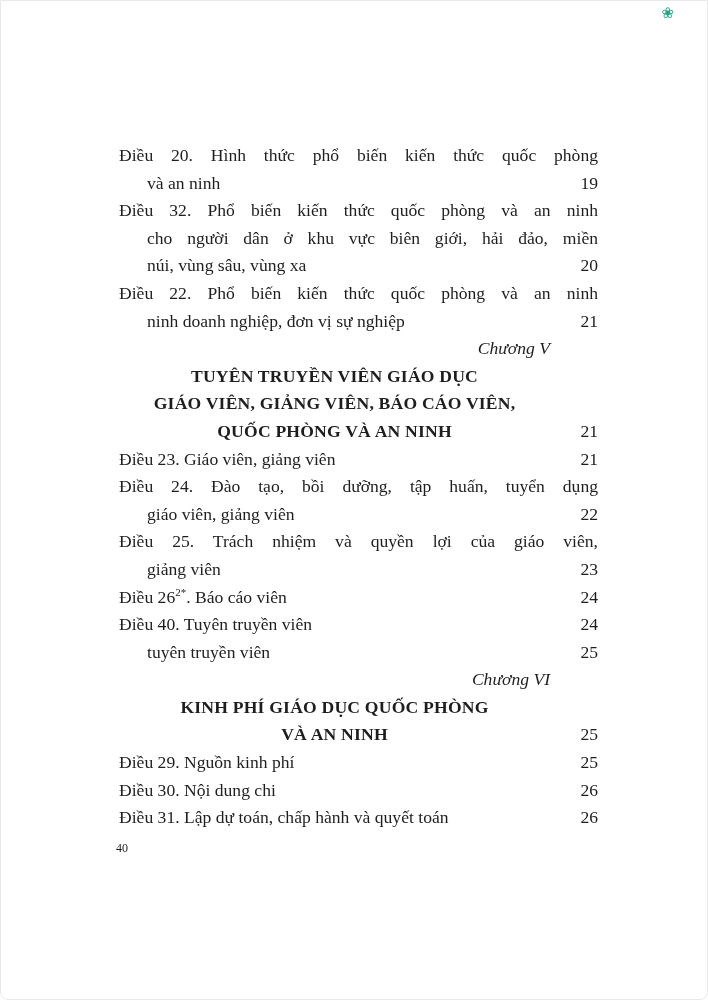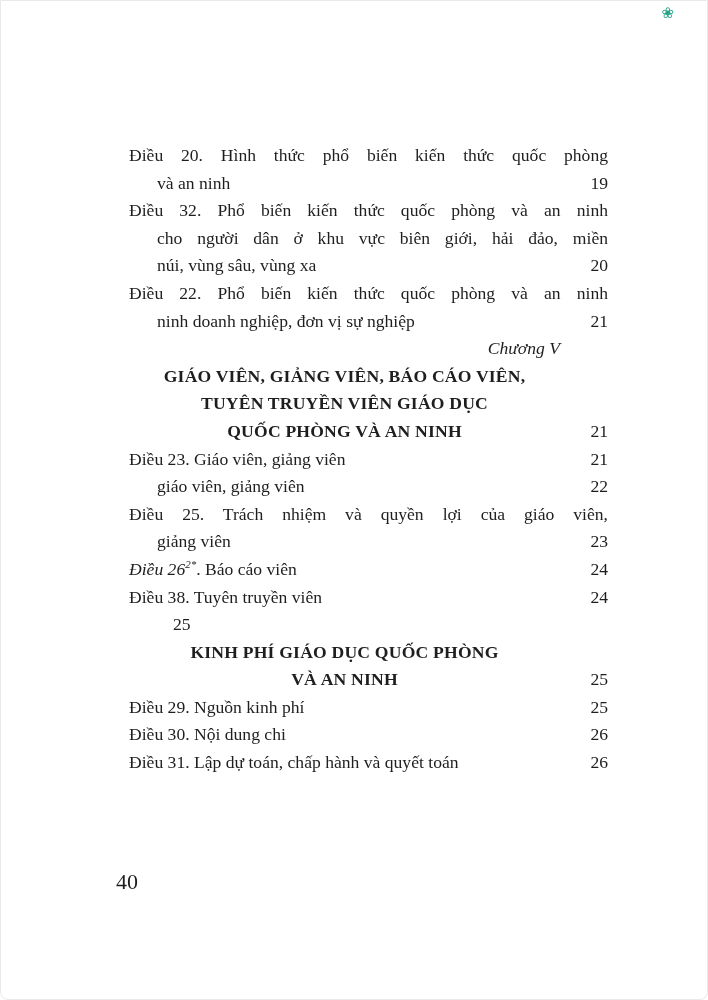--- a/index.html
+++ b/index.html
@@ -21,21 +21,21 @@
   }
   .deco {
     position: absolute;
     top: 5px;
     right: 33px;
     font-size: 15px;
     line-height: 15px;
   }
   .toc {
     position: absolute;
-    left: 128px;
+    left: 118px;
     top: 141px;
     width: 479px;
     font-size: 17.6px;
     line-height: 27.6px;
   }
   .line { position: relative; }
   .entry .line.cont { padding-left: 28px; }
 
   
   .line.just .txt {
@@ -65,28 +65,28 @@
     letter-spacing: 0.2px;
   }
   .chapter-title .line .pg {
     position: absolute;
     right: 0;
     top: 0;
     font-weight: 400;
     letter-spacing: 0;
   }
 
-  .it { font-style: italic; }
+  .it { }
   sup { font-size: 11px; line-height: 0; }
 
   .footer-num {
     position: absolute;
     left: 115px;
-    top: 868px;
-    font-size: 22px;
+    top: 840px;
+    font-size: 12px;
   }
 </style>
 </head>
 <body>
 
 <div class="page">
   <div class="deco" style="color: rgb(43, 163, 138);">❀</div>
   <div class="toc">
       <div class="blk entry">
         <div class="line just">
@@ -115,31 +115,34 @@
         </div>
         <div class="line cont wp">
           <span class="txt">ninh doanh nghiệp, đơn vị sự nghiệp</span>
           <span class="pg">21</span>
         </div>
       </div>
       <div class="blk chapter-label">
         <div class="line"><span class="txt">Chương V</span></div>
       </div>
       <div class="blk chapter-title">
+        <div class="line"><span class="txt">TUYÊN TRUYỀN VIÊN GIÁO DỤC</span></div>
         <div class="line"><span class="txt">GIÁO VIÊN, GIẢNG VIÊN, BÁO CÁO VIÊN,</span></div>
-        <div class="line"><span class="txt">TUYÊN TRUYỀN VIÊN GIÁO DỤC</span></div>
         <div class="line"><span class="txt">QUỐC PHÒNG VÀ AN NINH</span><span class="pg">21</span></div>
       </div>
       <div class="blk entry">
         <div class="line wp">
           <span class="txt">Điều 23. Giáo viên, giảng viên</span>
           <span class="pg">21</span>
         </div>
       </div>
       <div class="blk entry">
+        <div class="line just">
+          <span class="txt">Điều 24. Đào tạo, bồi dưỡng, tập huấn, tuyển dụng</span>
+        </div>
         <div class="line cont wp">
           <span class="txt">giáo viên, giảng viên</span>
           <span class="pg">22</span>
         </div>
       </div>
       <div class="blk entry">
         <div class="line just">
           <span class="txt">Điều 25. Trách nhiệm và quyền lợi của giáo viên,</span>
         </div>
         <div class="line cont wp">
@@ -148,28 +151,32 @@
         </div>
       </div>
       <div class="blk entry">
         <div class="line wp">
           <span class="txt"><span class="it">Điều 26</span><sup class="it">2*</sup><span>. Báo cáo viên</span></span>
           <span class="pg">24</span>
         </div>
       </div>
       <div class="blk entry">
         <div class="line wp">
-          <span class="txt">Điều 38. Tuyên truyền viên</span>
+          <span class="txt">Điều 40. Tuyên truyền viên</span>
           <span class="pg">24</span>
         </div>
       </div>
       <div class="blk entry">
         <div class="line cont wp">
+          <span class="txt">tuyên truyền viên</span>
           <span class="pg">25</span>
         </div>
+      </div>
+      <div class="blk chapter-label">
+        <div class="line"><span class="txt">Chương VI</span></div>
       </div>
       <div class="blk chapter-title">
         <div class="line"><span class="txt">KINH PHÍ GIÁO DỤC QUỐC PHÒNG</span></div>
         <div class="line"><span class="txt">VÀ AN NINH</span><span class="pg">25</span></div>
       </div>
       <div class="blk entry">
         <div class="line wp">
           <span class="txt">Điều 29. Nguồn kinh phí</span>
           <span class="pg">25</span>
         </div>

